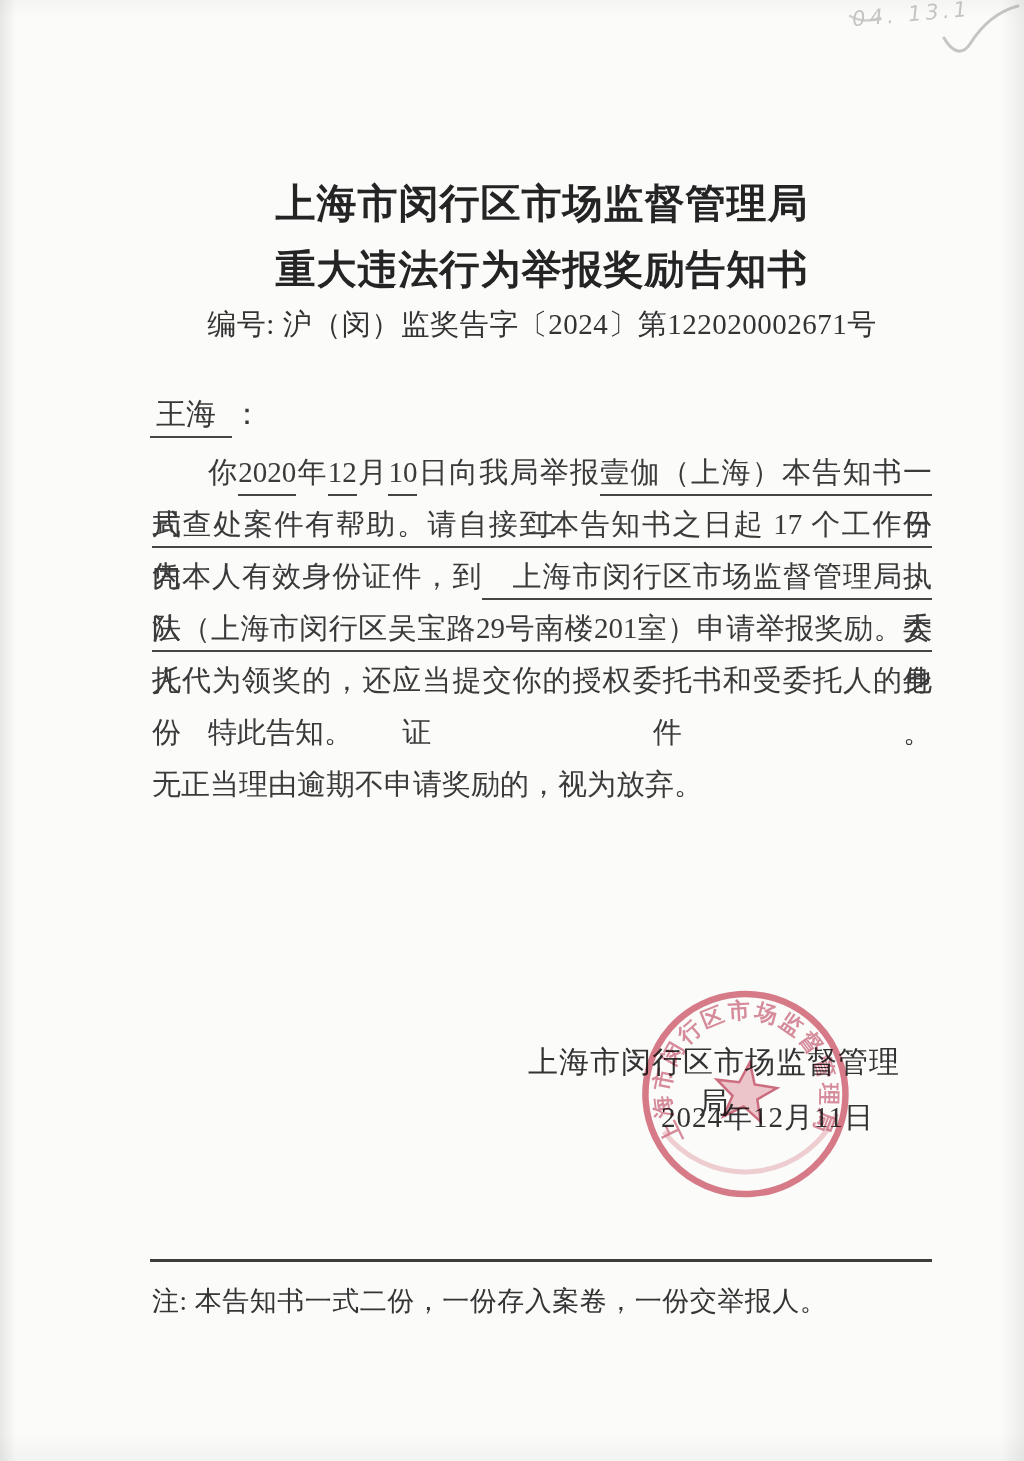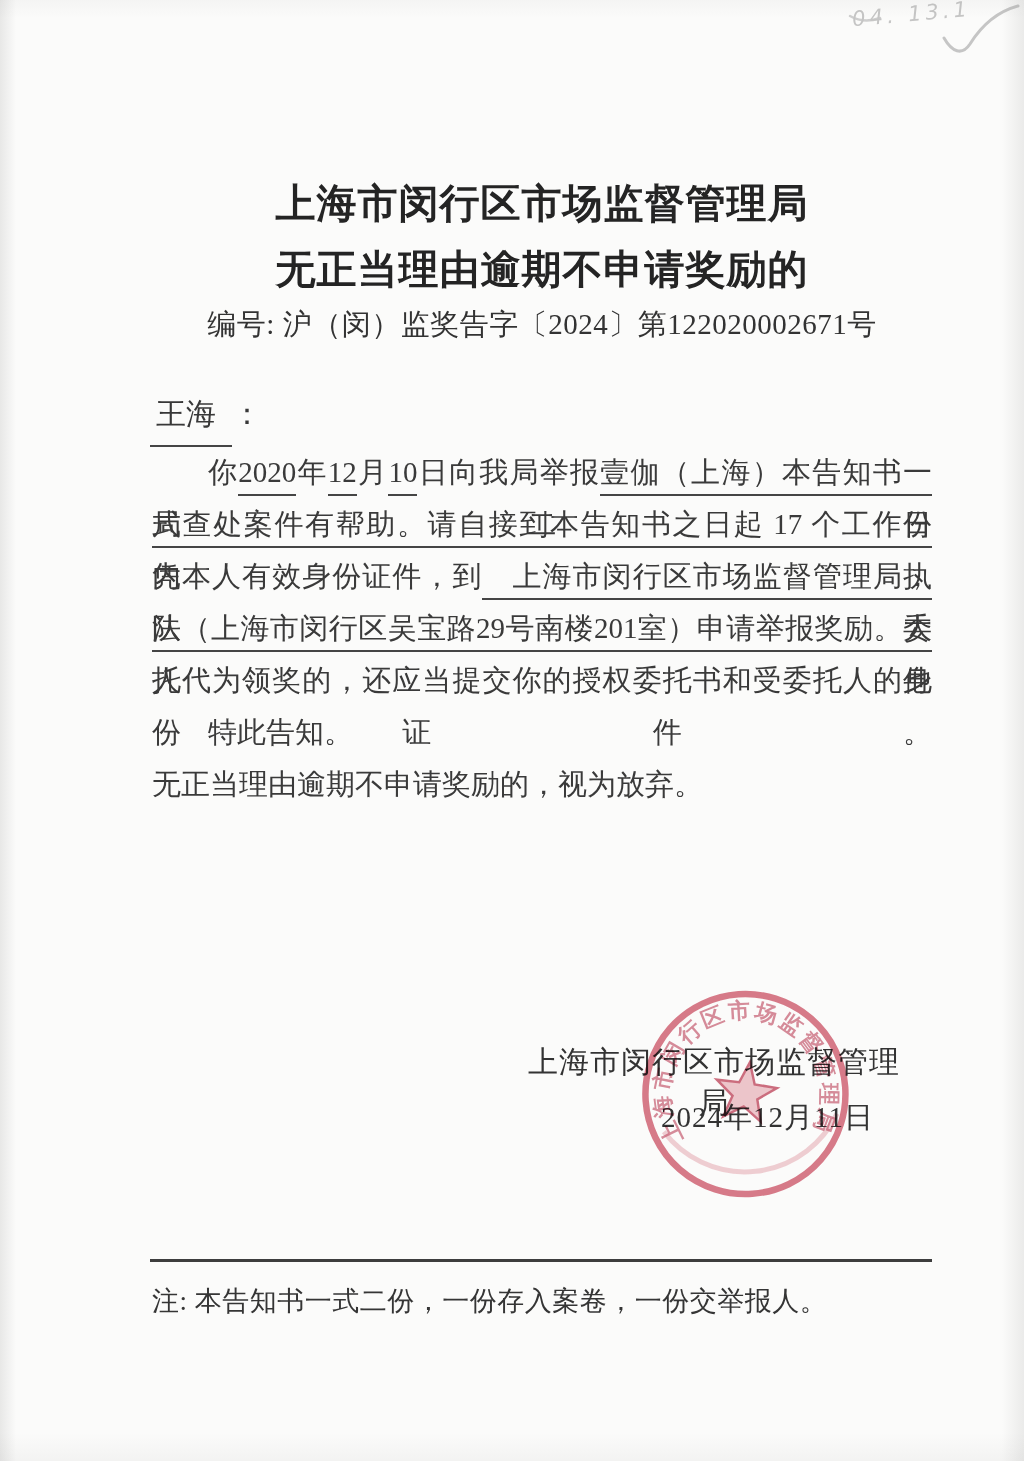--- a/index.html
+++ b/index.html
@@ -23,21 +23,21 @@
   }
 
   .header{position:absolute;left:122px;top:170px;width:840px;text-align:center;}
   .title-line{
     font-family:"Liberation Sans","DejaVu Sans",sans-serif;
     font-weight:bold;font-size:40px;line-height:66px;color:#242424;letter-spacing:1px;
   }
   .doc-number{font-size:29px;line-height:44px;color:#333;margin-top:0;letter-spacing:0.5px;}
 
   .greeting{position:absolute;left:150px;top:394px;font-size:30px;color:#383838;}
-  .greeting .u{padding:0 16px 15px 6px;}
+  .greeting .u{padding:0 16px 6px 6px;}
 
   .body-block{position:absolute;left:152px;top:446px;width:780px;font-size:29px;color:#3a3a3a;}
   .line{height:52px;line-height:52px;}
   .just{text-align:justify;text-align-last:justify;}
   .ind{text-indent:56px;}
   .u{border-bottom:2px solid #454545;padding-bottom:6px;}
 
   .sig-name{position:absolute;left:528px;top:1042px;width:372px;text-align:center;
     font-size:30px;color:#333;letter-spacing:1px;}
   .sig-date{position:absolute;left:528px;top:1098px;width:346px;text-align:right;
@@ -64,21 +64,21 @@
   <div class="handwriting">
     <span class="hw-text">04. 13.1</span>
     <svg width="176" height="70" viewBox="0 0 176 70">
       <path d="M96 38 C 104 52, 114 56, 122 44 C 132 28, 148 12, 170 6" fill="none" stroke="#9a9a9a" stroke-width="3" stroke-linecap="round"></path>
       <path d="M2 16 q 14 8 30 2" fill="none" stroke="#ababab" stroke-width="2.5" stroke-linecap="round"></path>
     </svg>
   </div>
 
   <div class="header">
     <div class="title-line">上海市闵行区市场监督管理局</div>
-    <div class="title-line">无正当理由逾期不申请奖励的</div>
+    <div class="title-line">重大违法行为举报奖励告知书</div>
     <div class="doc-number">编号: 沪（闵）监奖告字〔2024〕第122020002671号</div>
   </div>
 
   <div class="greeting"><span class="u">王海</span><span>：</span></div>
 
   <div class="body-block">
       <div class="line just ind"><span>你</span><span class="u">2020</span><span>年</span><span class="u">12</span><span>月</span><span class="u">10</span><span>日向我局举报</span><span class="u">壹伽（上海）本告知书一式二份</span></div>
       <div class="line just"><span>局查处案件有帮助。请自接到本告知书之日起 17 个工作日内，</span></div>
       <div class="line just"><span>凭本人有效身份证件，到</span><span class="u">　上海市闵行区市场监督管理局执法大</span></div>
       <div class="line just"><span class="u">队（上海市闵行区吴宝路29号南楼201室）</span><span>申请举报奖励。委托他</span></div>

